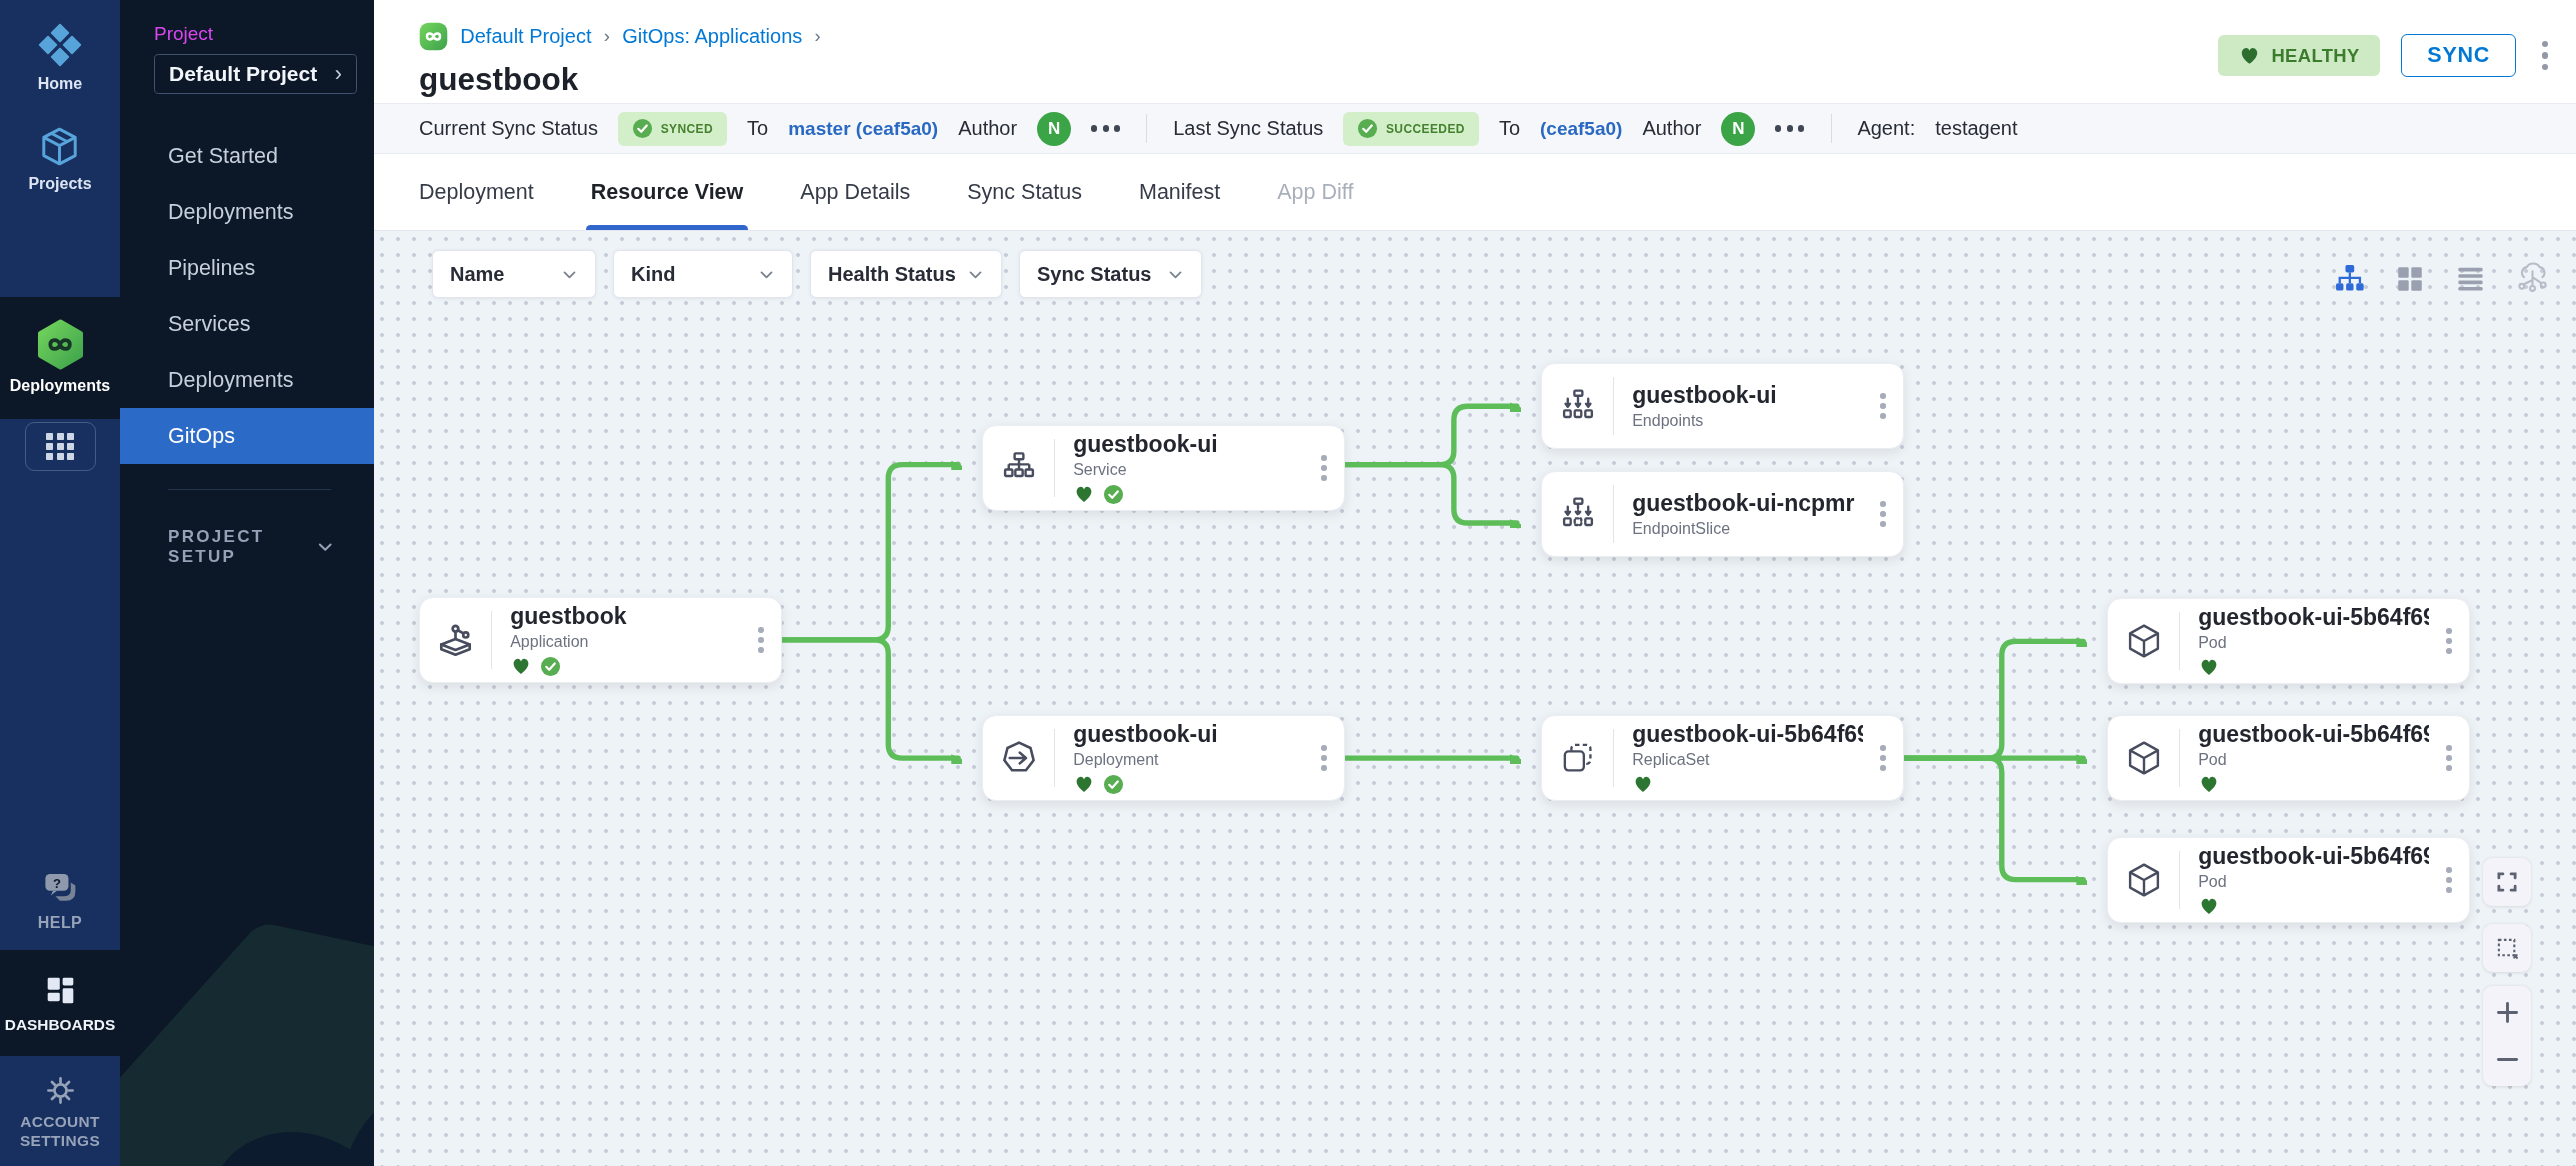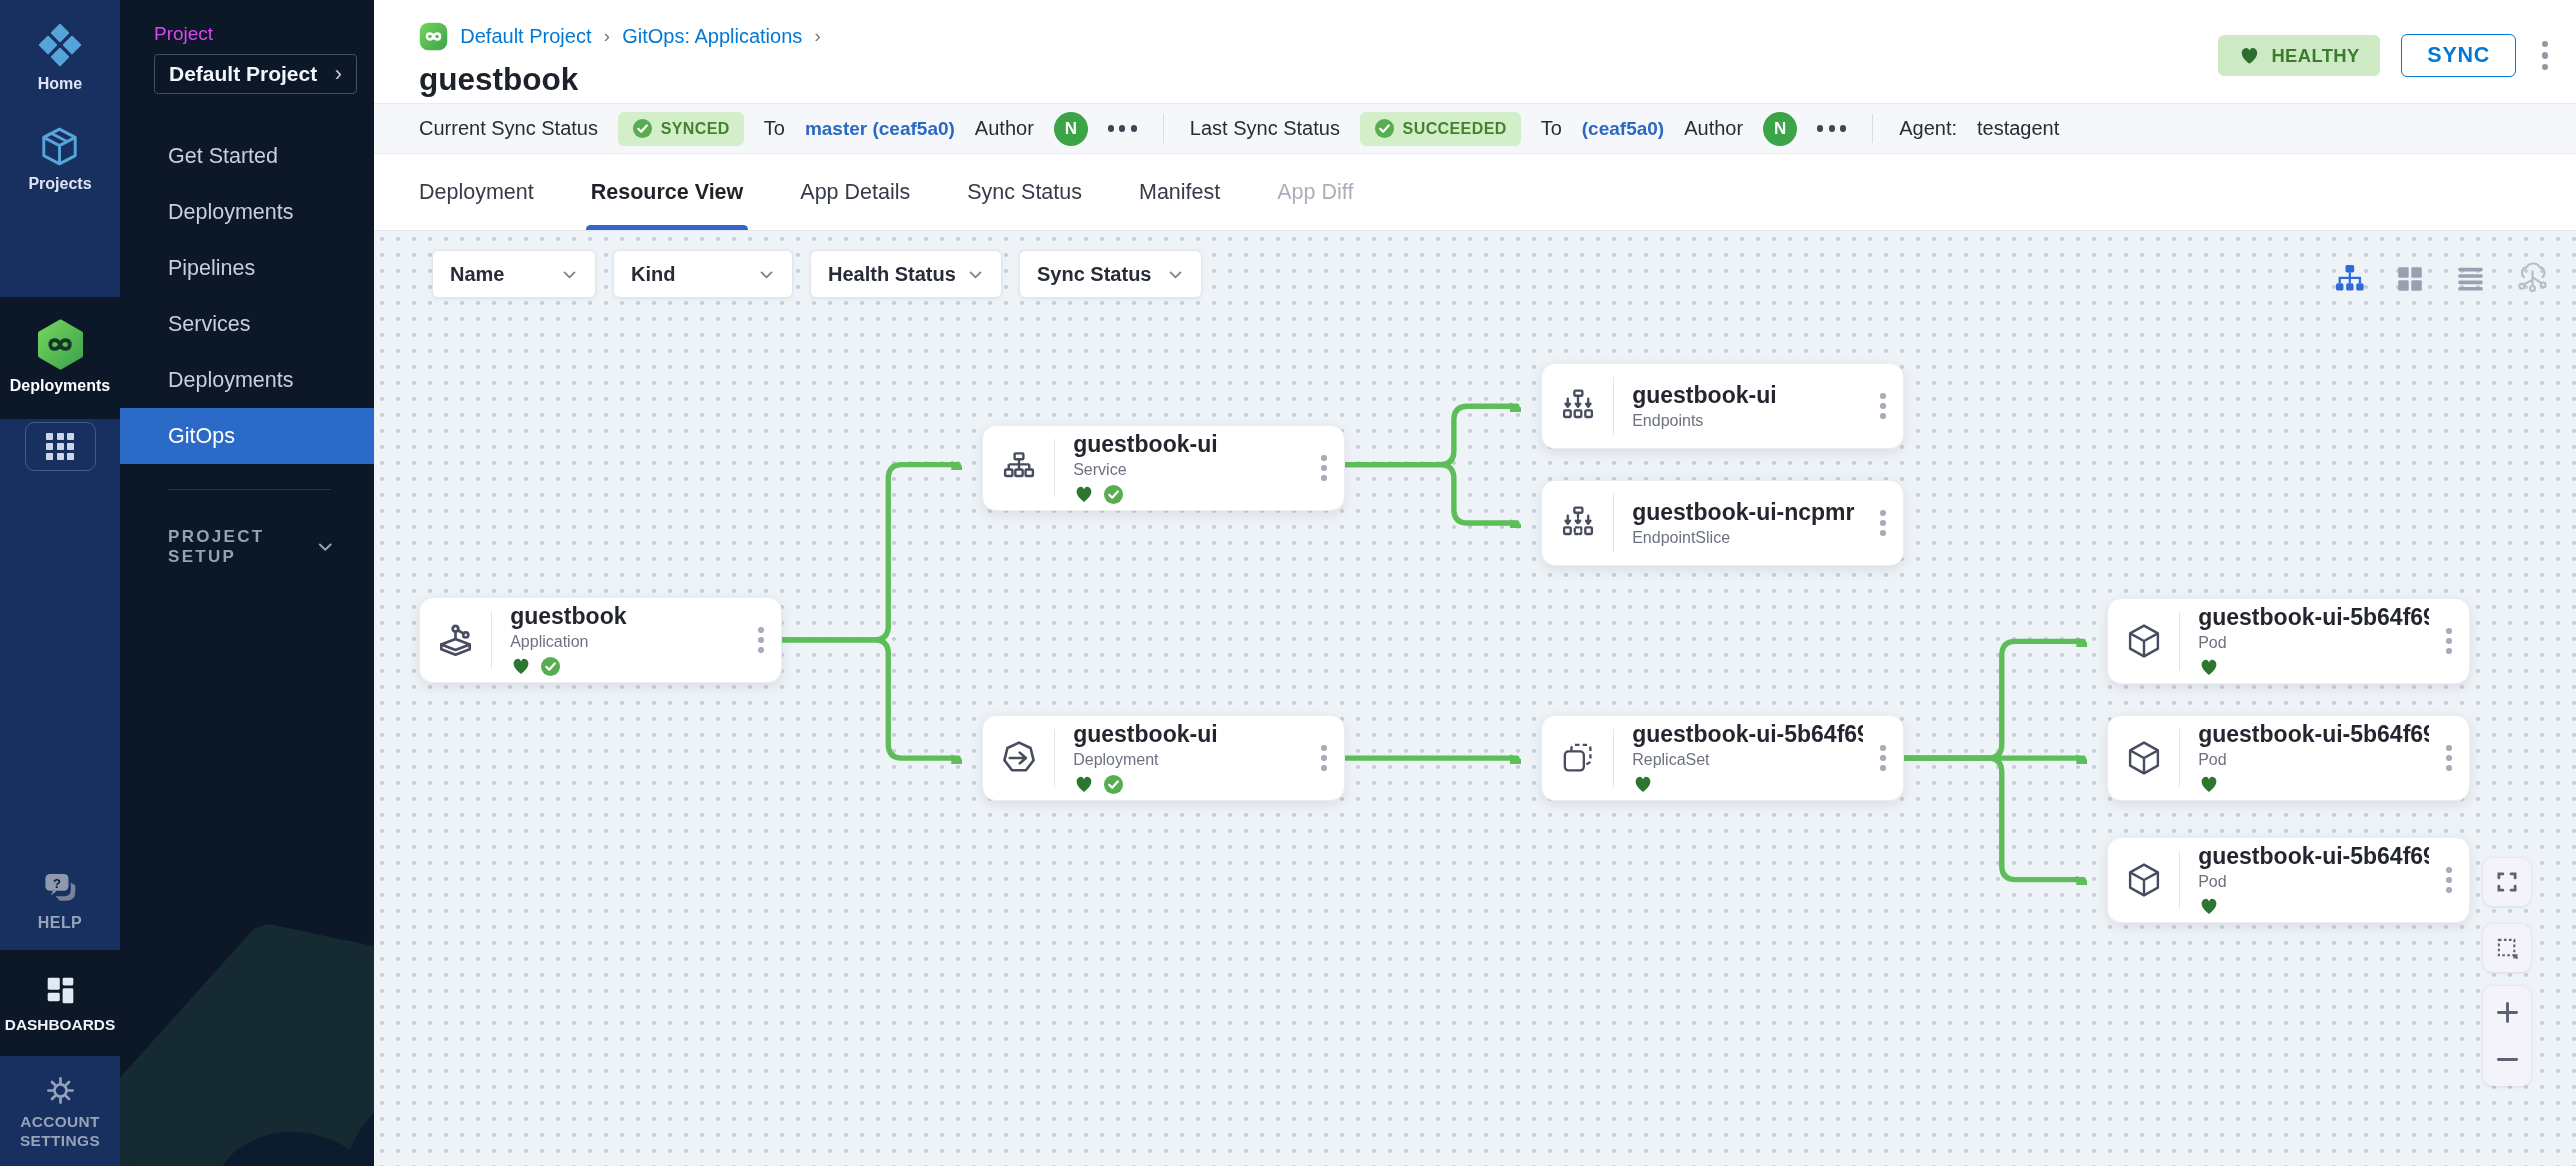--- a/index.html
+++ b/index.html
@@ -50,21 +50,21 @@
   .sync-btn { height:43px; min-width:115px; background:#fff; border:1.5px solid #0278d5; border-radius:6.1px;
     color:#0278d5; font-size:21.5px; font-weight:700; letter-spacing:0.8px; display:flex; align-items:center;
     justify-content:center; cursor:pointer; }
   .dots-v { display:flex; flex-direction:column; gap:5.4px; padding:4.6px; cursor:pointer; }
   .dots-v i { width:6.1px; height:6.1px; border-radius:50%; background:#9298a6; }
 
   
   .status-band { height:51px; background:#f5f7fa; border-top:0.8px solid #e8ebf1; border-bottom:0.8px solid #e8ebf1;
     display:flex; align-items:center; padding-left:45px; gap:20px; font-size:20px; color:#272c36; }
   .pill { height:34px; border-radius:6.1px; background:#d3efc9; display:flex; align-items:center; gap:7.7px;
-    padding:0 14px; font-size:16px; font-weight:700; color:#45812f; letter-spacing:0.4px; }
+    padding:0 14px; font-size:12px; font-weight:700; color:#45812f; letter-spacing:0.4px; }
   .blue-link { color:#2a69c2; font-weight:700; font-size:19px; cursor:pointer; }
   .avatar { width:34px; height:34px; border-radius:50%; background:#3ba446; color:#fff; font-size:17px;
     font-weight:700; display:flex; align-items:center; justify-content:center; }
   .dots-h { display:flex; gap:5.4px; cursor:pointer; }
   .dots-h i { width:6.1px; height:6.1px; border-radius:50%; background:#3f4654; }
   .vdiv { width:0.8px; height:29px; background:#d9dce4; margin:0 6.1px; }
 
   
   .tabs { height:77px; background:#fff; border-bottom:0.8px solid #e3e6ee; display:flex; align-items:center;
     padding-left:45px; gap:57px; }
@@ -604,21 +604,21 @@
           <div class="node-title">guestbook-ui</div>
           <div class="node-kind">Endpoints</div>
         </div>
         <div class="node-kebab">
             <i></i>
             <i></i>
             <i></i>
           </div>
       </div>
 
-      <div class="node" style="left:1167px; top:249px;">
+      <div class="node" style="left:1167px; top:240px;">
         <div class="node-iconbox">
             <svg width="38" height="38" viewBox="0 0 50 50">
               <use href="#sym-endpointslice" xlink:href="#sym-endpointslice"></use>
             </svg>
           </div>
         <div class="node-sep"></div>
         <div class="node-body">
           <div class="node-title">guestbook-ui-ncpmr</div>
           <div class="node-kind">EndpointSlice</div>
         </div>

